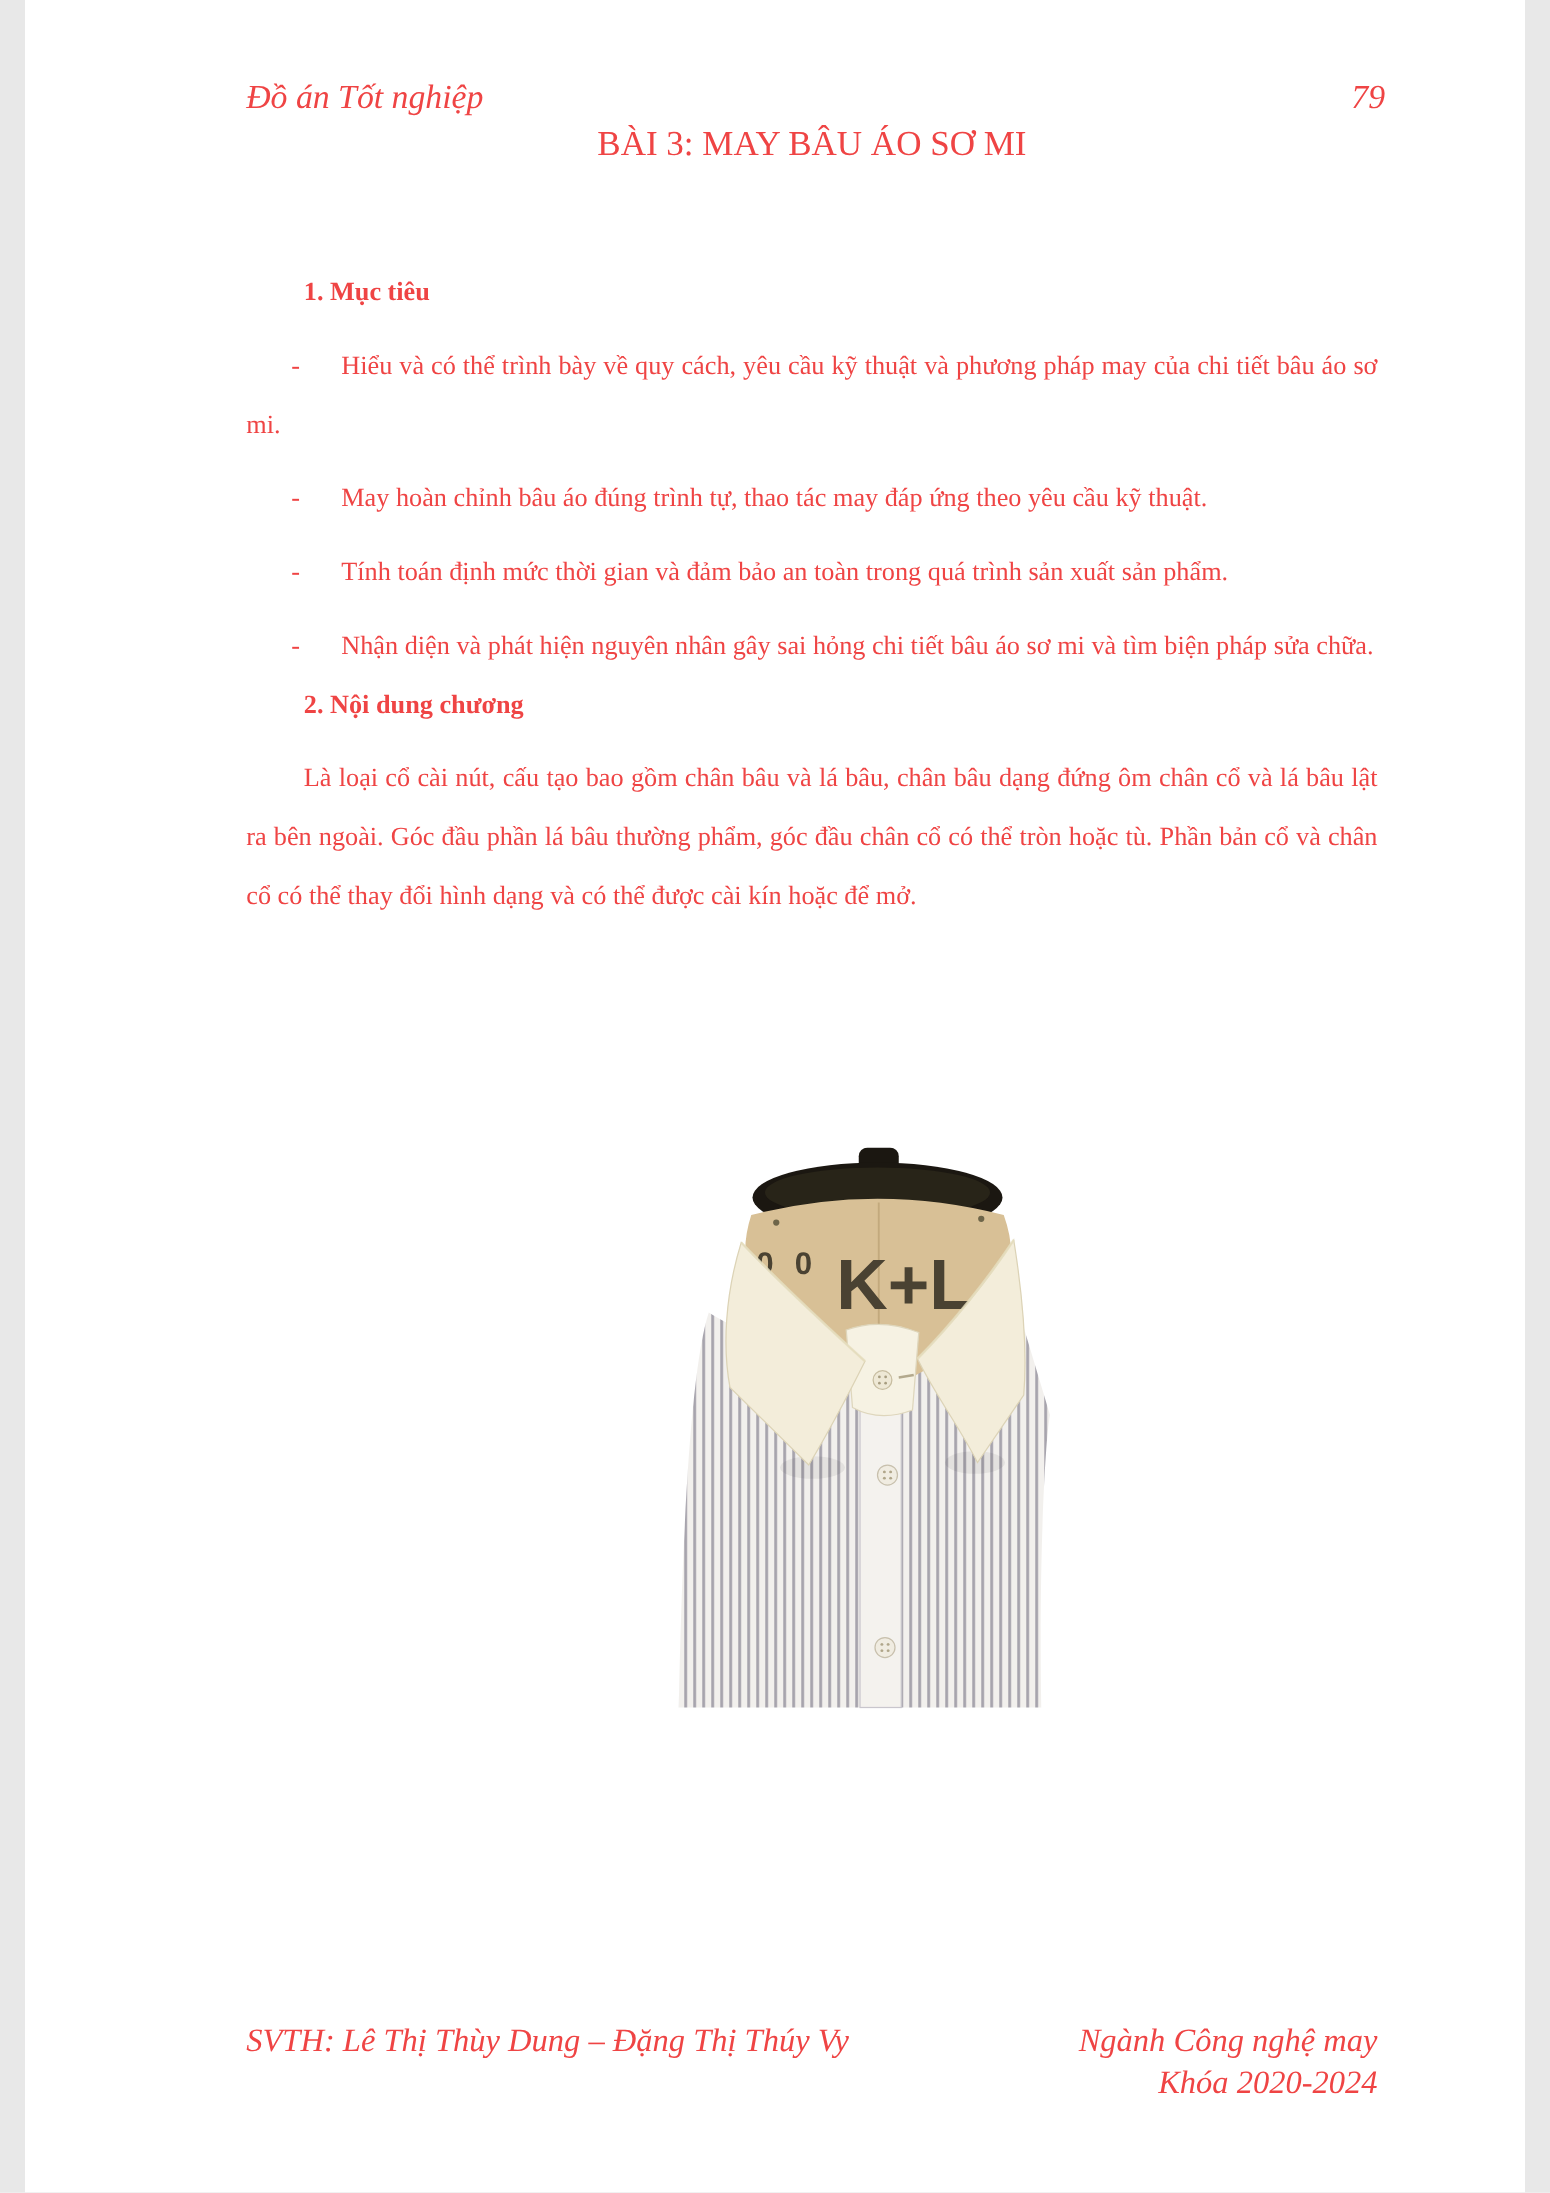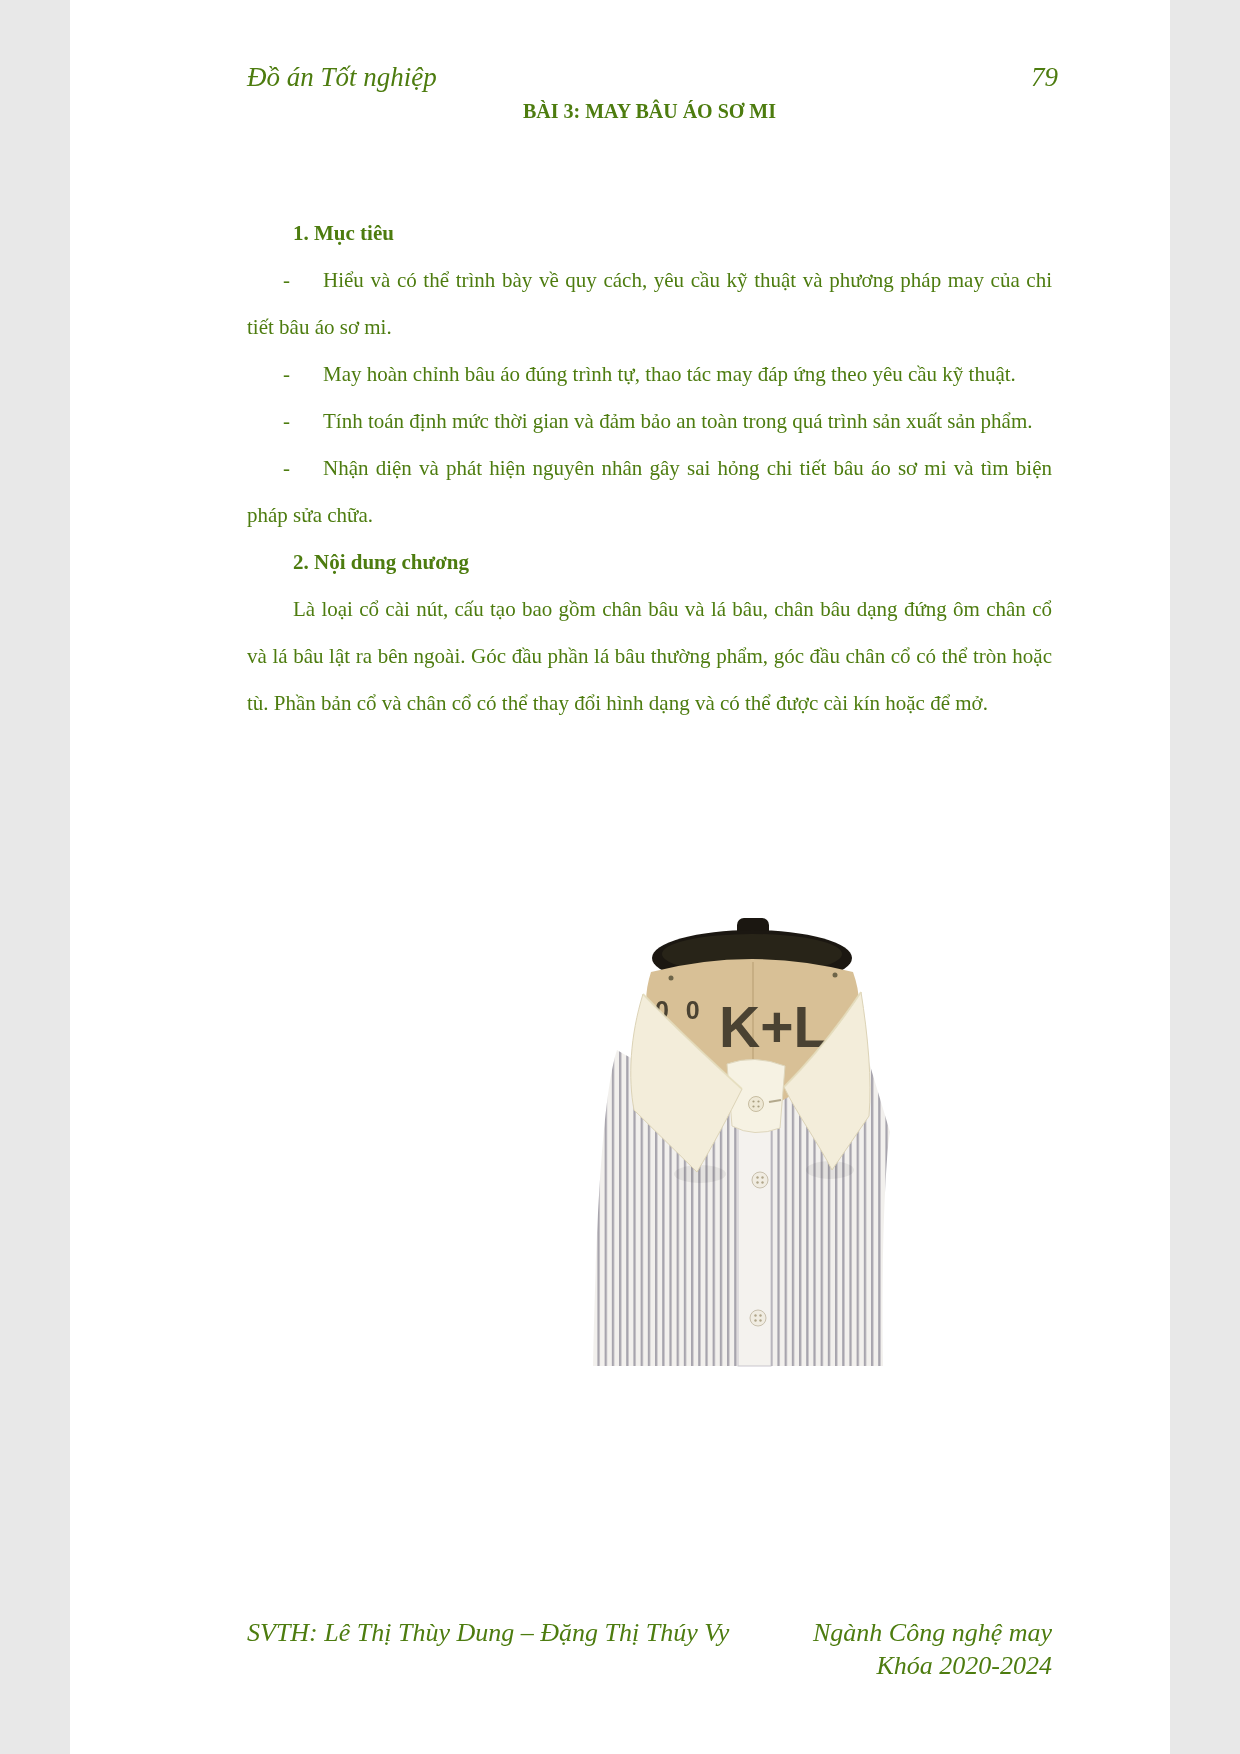--- a/index.html
+++ b/index.html
@@ -1,42 +1,42 @@
 <!DOCTYPE html>
 <html><head>
 <meta charset="utf-8">
 <style>
   html,body{margin:0;padding:0;background:#e8e8e8;}
   .page{
-    position:relative;width:1100px;height:1754px;margin:0 auto;
-    background:#ffffff;overflow:hidden;color:#4d7c0f;
+    position:relative;width:1200px;height:1754px;margin:0 auto;
+    background:#ffffff;overflow:hidden;color:#ef4444;
     font-family:"Liberation Serif","DejaVu Serif",serif;
   }
   p{margin:0;}
   .b{font-weight:bold;}
   .it{font-style:italic;}
   .hdr{
     position:absolute;left:177px;right:112px;top:62px;
     display:flex;justify-content:space-between;
     font-size:27px;font-style:italic;
   }
   .title{
     position:absolute;left:177px;right:118px;top:100px;
-    text-align:center;font-size:20px;font-weight:bold;
+    text-align:center;font-size:28px;font-weight:normal;
   }
   .body1{
     position:absolute;left:177px;right:118px;top:210px;
     font-size:21px;line-height:47px;
   }
   .body2{
     position:absolute;left:177px;right:118px;top:1427px;
     font-size:26.5px;line-height:47px;
   }
   .ind46{text-indent:46px;}
-  .just{text-align:justify;}
+  .just{text-align:justify;margin-top:12px;}
   .li{text-indent:36px;}
   .dash{display:inline-block;width:40px;text-indent:0;}
   .li2{text-indent:10px;}
   .dash2{display:inline-block;width:41px;text-indent:0;}
   .figure{
     position:absolute;left:513px;top:918px;width:320px;height:450px;
   }
   .caption{
     position:absolute;left:136px;width:1104px;top:1385px;
     text-align:center;font-size:26px;font-weight:bold;font-style:italic;

